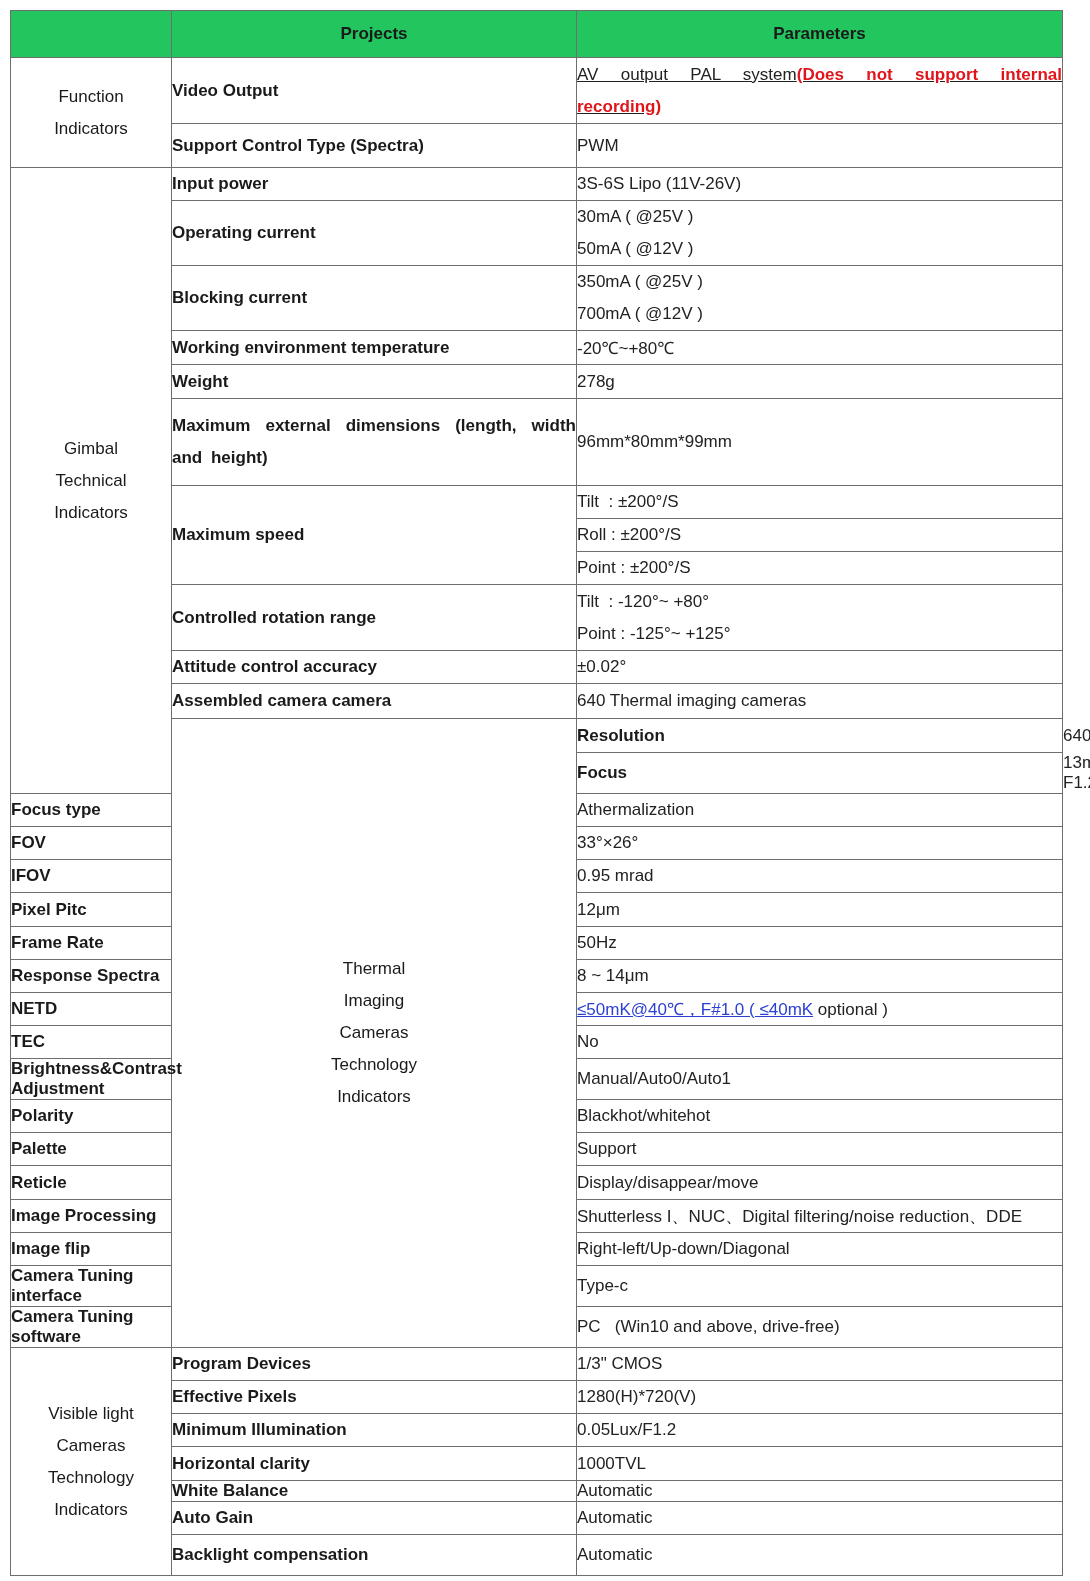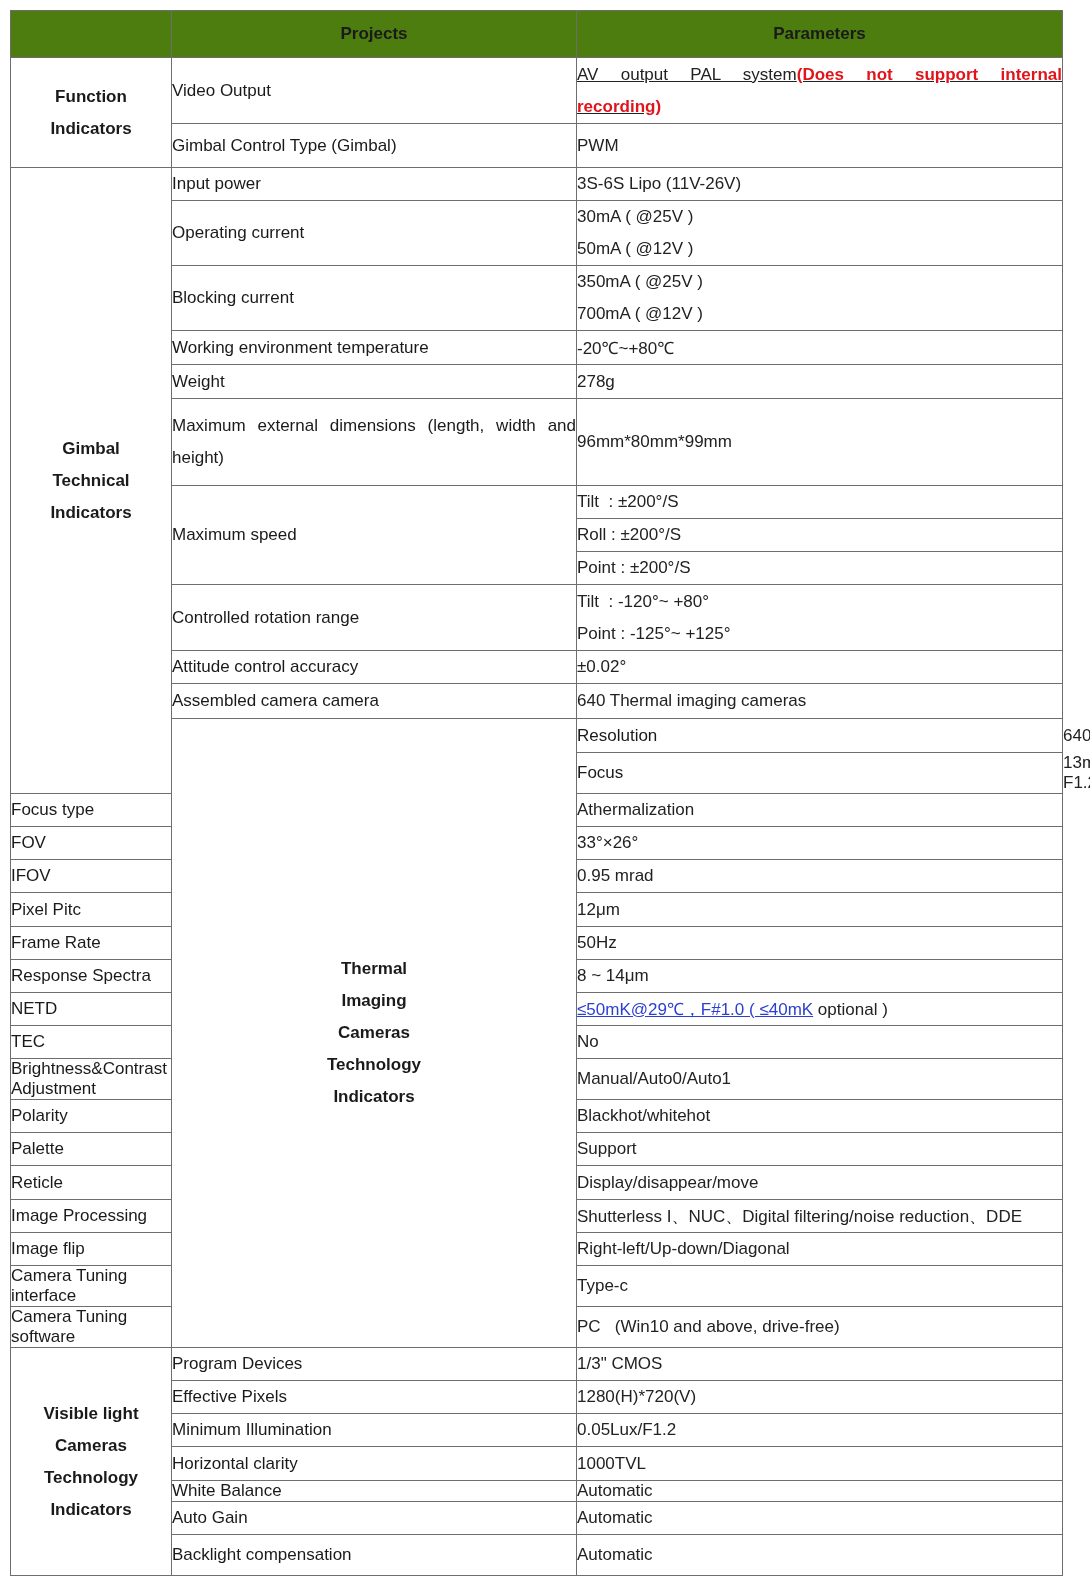--- a/index.html
+++ b/index.html
@@ -2,23 +2,23 @@
 <html><head>
 <meta charset="utf-8">
 <style>
   html, body { margin: 0; padding: 0; background: #ffffff; }
   body { width: 1090px; height: 1581px; position: relative; overflow: hidden;
          font-family: "Liberation Sans", sans-serif; color: #1a1a1a; }
   table.spec { position: absolute; left: 10px; top: 10px; border-collapse: collapse;
                table-layout: fixed; width: 1052px; }
   table.spec td, table.spec th { border: 1.5px solid #6e6e6e; padding: 0; font-size: 17px; }
   col.c1 { width: 161px; } col.c2 { width: 405px; } col.c3 { width: 486px; }
-  thead th { background: #4d7c0f; height: 46px; font-weight: bold; text-align: center; }
-  td.cat { text-align: center; vertical-align: middle; font-weight: bold; line-height: 32px; margin-left: 28px; }
-  td.proj { font-weight: normal; padding-left: 11px; padding-right: 9px; vertical-align: middle; }
+  thead th { background: #22c55e; height: 46px; font-weight: bold; text-align: center; }
+  td.cat { text-align: center; vertical-align: middle; font-weight: normal; line-height: 32px; margin-left: 28px; }
+  td.proj { font-weight: bold; padding-left: 11px; padding-right: 9px; vertical-align: middle; }
   td.proj.justify { text-align: justify; text-align-last: left; line-height: 32px; word-spacing: 4px; }
   td.val { padding-left: 11px; padding-right: 8px; vertical-align: middle; color: #222; }
   td.val.multi { line-height: 32px; }
   td.val.justify { text-align: justify; text-align-last: left; word-spacing: 6px; text-decoration: underline; }
   .red { color: #e0141b; font-weight: bold; }
   .link { color: #2b3fd1; text-decoration: underline; }
   .line { display: block; }
 </style>
 </head>
 <body>
@@ -40,21 +40,21 @@
 
     <tr style="height:66px">
       <td class="cat" rowspan="2">
         <span class="line">Function</span>
         <span class="line">Indicators</span>
       </td>
       <td class="proj">Video Output</td>
       <td class="val multi justify"><span>AV output PAL system</span><span class="red">(Does not support internal recording)</span></td>
     </tr>
     <tr style="height:44px">
-      <td class="proj">Gimbal Control Type (Gimbal)</td>
+      <td class="proj">Support Control Type (Spectra)</td>
       <td class="val">PWM</td>
     </tr>
 
     <tr style="height:33px">
       <td class="cat" rowspan="14">
         <span class="line">Gimbal</span>
         <span class="line">Technical</span>
         <span class="line">Indicators</span>
       </td>
       <td class="proj">Input power</td>
@@ -147,21 +147,21 @@
     <tr style="height:33px">
       <td class="proj">Frame Rate</td>
       <td class="val">50Hz</td>
     </tr>
     <tr style="height:33px">
       <td class="proj">Response Spectra</td>
       <td class="val">8 ~ 14μm</td>
     </tr>
     <tr style="height:33px">
       <td class="proj">NETD</td>
-      <td class="val"><span class="link">≤50mK@29℃，F#1.0 ( ≤40mK</span><span> optional )</span></td>
+      <td class="val"><span class="link">≤50mK@40℃，F#1.0 ( ≤40mK</span><span> optional )</span></td>
     </tr>
     <tr style="height:33px">
       <td class="proj">TEC</td>
       <td class="val">No</td>
     </tr>
     <tr style="height:33px">
       <td class="proj">Brightness&amp;Contrast Adjustment</td>
       <td class="val">Manual/Auto0/Auto1</td>
     </tr>
     <tr style="height:33px">

